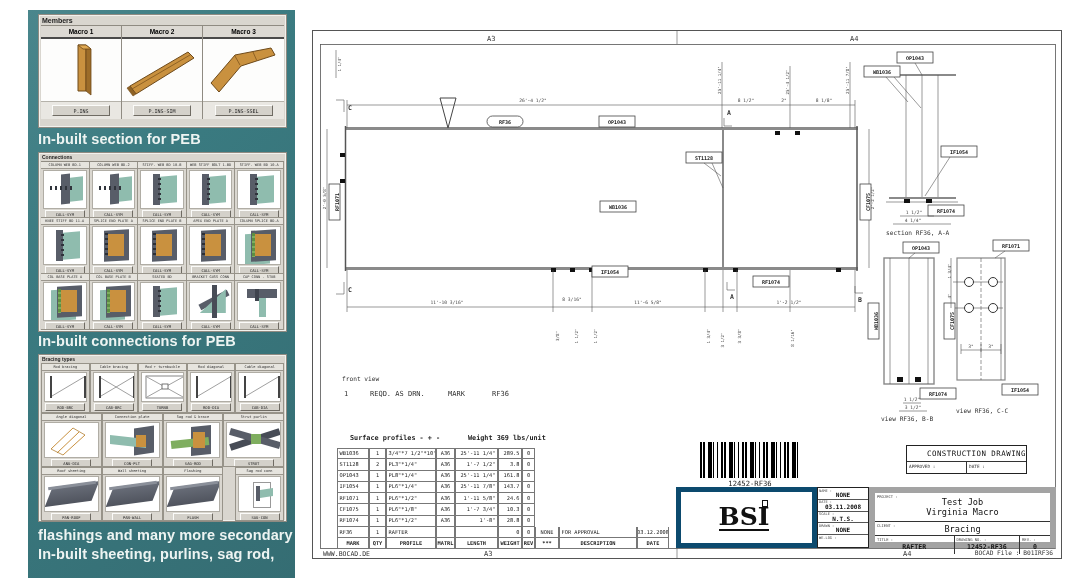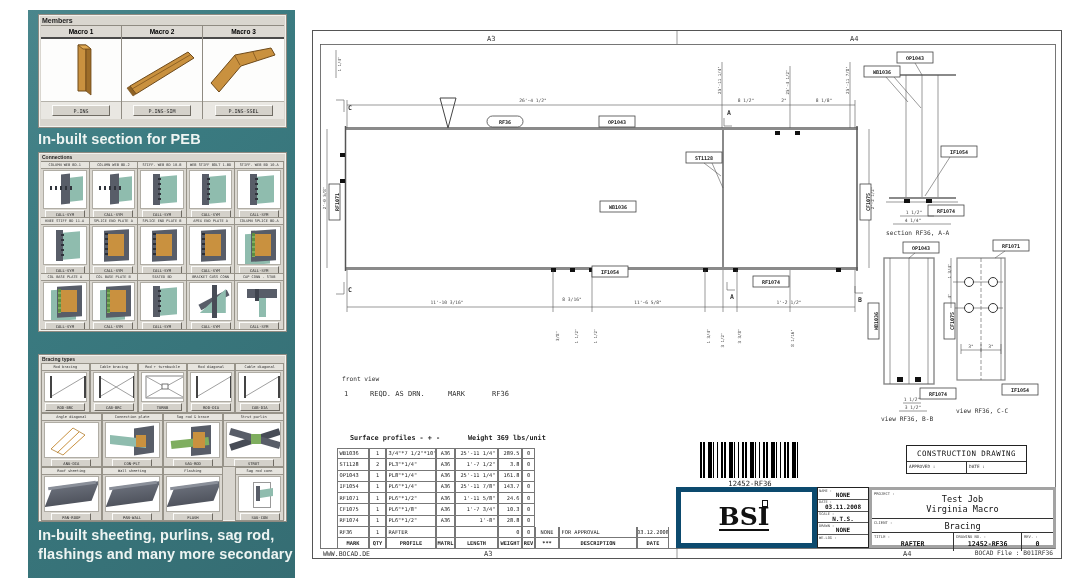--- a/index.html
+++ b/index.html
@@ -108,26 +108,26 @@
   .reg{font-size:8px;vertical-align:super}
   .bocad-sub{font:8px "DejaVu Sans Mono",monospace;color:#222;margin-top:1px}
   .fields{position:absolute;left:817px;top:487px;width:52px;height:61px;border:1px solid #222;
           box-sizing:border-box;background:#fff}
   .frow{position:relative;height:11.8px;border-bottom:0.6px solid #555;box-sizing:border-box}
   .frow:last-child{border-bottom:none}
   .fl{position:absolute;left:1px;top:0.5px;font:3.6px "DejaVu Sans Mono",monospace;color:#444}
   .fv{display:block;text-align:center;font:bold 6px "DejaVu Sans Mono",monospace;line-height:13px;color:#111}
   .cdbox{position:absolute;left:906px;top:445px;width:121px;height:29px;border:1px solid #222;
          box-sizing:border-box;background:#fff}
-  .cd1{height:15px;border-bottom:0.8px solid #333;text-align:center;
+  .cd1{height:15px;border-bottom:0.8px solid #333;text-align:right;
        font:7.4px "DejaVu Sans Mono",monospace;letter-spacing:0.5px;line-height:15px;color:#111}
   .cd2{display:flex;height:12px}
   .cd2 span{flex:1;font:4.4px "DejaVu Sans Mono",monospace;color:#333;padding:2px 0 0 2px}
   .cd2 span+span{border-left:0.8px solid #333}
-  .projblk{position:absolute;left:869px;top:487px;width:187px;height:61px;border:3px solid #a3a3a3;
+  .projblk{position:absolute;left:869px;top:487px;width:187px;height:61px;border:6px solid #a3a3a3;
            box-sizing:border-box;background:#fff;font-family:"DejaVu Sans Mono",monospace}
   .tinylab{position:absolute;left:2px;top:1px;font-size:3.8px;color:#444}
   .pb-project{position:relative;height:28px;border-bottom:0.6px solid #333;text-align:center}
   .pb-project div.l1{font-size:8.6px;padding-top:4px;color:#111}
   .pb-project div.l2{font-size:8.6px;color:#111}
   .pb-client{position:relative;height:13px;border-bottom:0.6px solid #333;text-align:center}
   .pb-client .val{font-size:8.6px;line-height:14px;color:#111}
   .pb-bottom{display:flex;height:18px}
   .pb-bottom>div{position:relative;box-sizing:border-box;text-align:center}
   .pb-title{width:84px}.pb-no{width:70px;border-left:0.6px solid #333}.pb-rev{width:33px;border-left:0.6px solid #333}
@@ -686,20 +686,21 @@
         <div class="thumb">
             <i class="pA"></i>
             <i class="pB"></i>
             <i class="pC"></i>
           </div>
         <button class="cbtn">CALL-SYM</button>
       </div>
       </div>
   </div>
 
+  <div class="hdg h2">In-built connections for PEB</div>
 
   <div class="win brace">
     <div class="win-title sm">Bracing types</div>
     <div class="bgrid r1">
         <div class="bcell d1">
         <div class="clab">Rod bracing</div>
         <div class="bthumb">
           <svg class="d1" width="46" height="28" viewBox="0 0 46 28">
             <line x1="6" y1="3" x2="6" y2="25" stroke="#444" stroke-width="2"></line>
             <line x1="40" y1="3" x2="40" y2="25" stroke="#444" stroke-width="2"></line>
@@ -845,16 +846,16 @@
               <i class="pB"></i>
               <i class="pC"></i>
             </span>
           <button class="bbtn">SAG-CON</button>
         </span>
         </span>
     </div>
   </div>
 
   <div class="hdg h3">
+    <div>flashings and many more secondary</div>
     <div>In-built sheeting, purlins, sag rod,</div>
-    <div>flashings and many more secondary</div>
   </div>
 </div>
 
 </body></html>

